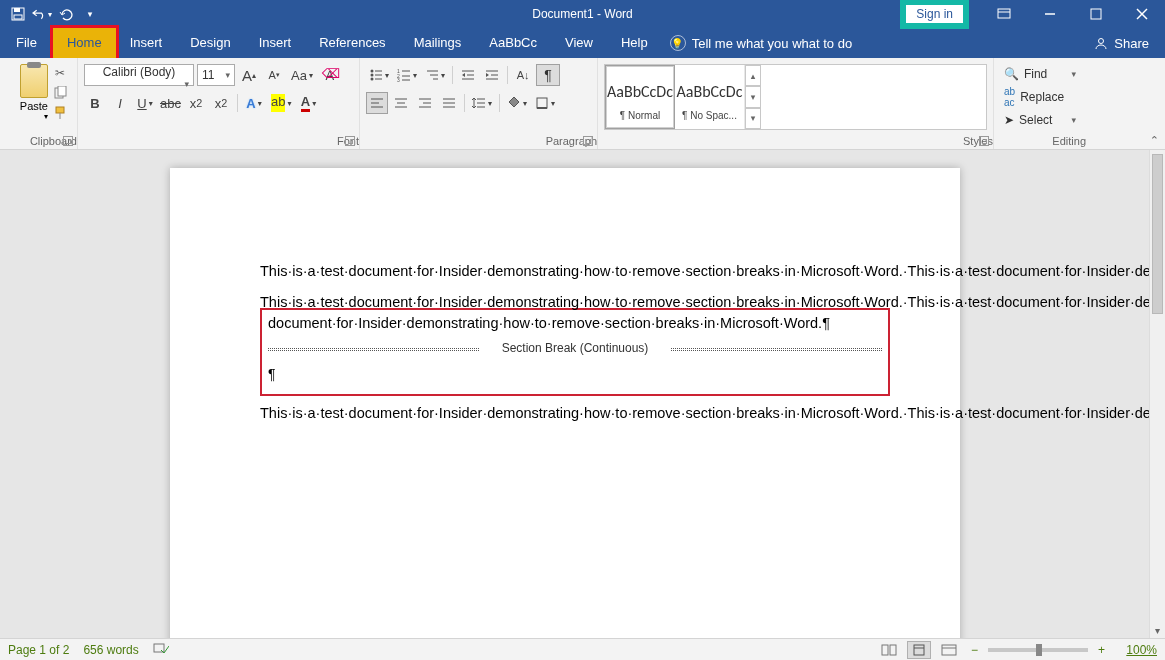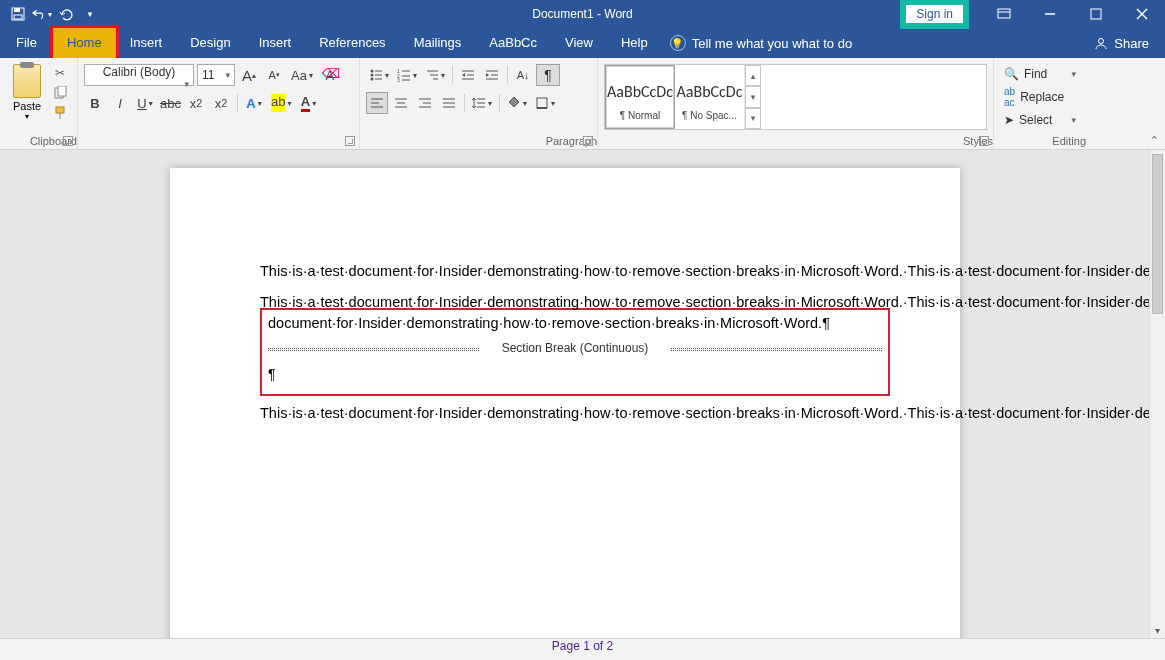--- a/index.html
+++ b/index.html
@@ -22,21 +22,21 @@
 .tellme-bulb { width: 16px; height: 16px; border: 1px solid rgba(255,255,255,.6); border-radius: 50%; display:flex;align-items:center;justify-content:center;font-size:10px;}
 .share { margin-left: auto; margin-right: 16px; display: flex; align-items: center; gap: 6px; }
 
 .ribbon { height: 92px; background: #f3f3f3; border-bottom: 1px solid #d4d4d4; display: flex; position: relative; }
 .group { border-right: 1px solid #e1e1e1; padding: 4px 6px 0 6px; display: flex; flex-direction: column; position: relative; }
 .group-label { position: absolute; bottom: 2px; left: 0; right: 0; text-align: right; font-size: 11px; color: #666; }
 .group-dialog { position: absolute; bottom: 3px; right: 4px; width: 10px; height: 10px; border: 1px solid #999; }
 .group-dialog::after { content:""; position:absolute; right:1px; bottom:1px; width:4px; height:4px; border-right:1px solid #999; border-bottom:1px solid #999; }
 
 .clip-top { display: flex; gap: 2px; }
-.paste-big { width: 42px; display: flex; flex-direction: column; align-items: center; font-size: 11px; }
+.paste-big { width: 42px; display: flex; flex-direction: column; align-items: flex-end; font-size: 11px; }
 .paste-icon { width: 28px; height: 34px; background: linear-gradient(#f8e7b0,#f0d070); border: 1px solid #c0a030; border-radius: 2px; position: relative; margin-top: 2px; }
 .paste-icon::before { content:""; position:absolute; top:-3px; left:6px; width:14px; height:6px; background:#888; border-radius:2px; }
 .small-stack { display: flex; flex-direction: column; gap: 2px; margin-top: 2px; }
 .small-btn { width: 20px; height: 18px; display: flex; align-items: center; justify-content: center; font-size: 12px; color: #555; }
 
 .font-row1, .font-row2 { display: flex; gap: 3px; align-items: center; }
 .font-row1 { margin-top: 2px; }
 .font-row2 { margin-top: 6px; }
 .combobox { height: 22px; border: 1px solid #ababab; background: #fff; display: flex; align-items: center; padding: 0 4px; font-size: 12px; color: #333; }
 .combobox .caret { margin-left: auto; font-size: 9px; color: #666; }
@@ -76,21 +76,21 @@
 .section-break-box { border: 2px solid #c23; padding: 4px 6px 10px 6px; margin-top: -4px; margin-bottom: 8px; }
 .sb-line { display:flex; align-items:center; font-size: 12px; color:#333; margin: 8px 0; gap: 19px; }
 .sb-line .dots { flex:1; border-top: 1px dotted #555; border-bottom: 1px dotted #555; height:3px; }
 .sb-line .label { padding: 0 4px; }
 .pmark { font-size: 14px; }
 
 .scrollbar-v { position:absolute; right:0; top:0; bottom:0; width:16px; background:#f0f0f0; border-left:1px solid #dcdcdc; }
 .scroll-thumb { position:absolute; top: 4px; left:2px; right:2px; height: 160px; background:#cdcdcd; border:1px solid #b8b8b8; }
 .scroll-arrow { position:absolute; left:0; right:0; height:16px; display:flex; align-items:center; justify-content:center; font-size:10px; color:#666; }
 
-.statusbar { position: absolute; bottom: 0; left: 0; right: 0; height: 22px; background: #f3f3f3; border-top: 1px solid #d4d4d4; display: flex; align-items: center; font-size: 12px; color: #4c1d95; padding: 0 8px; gap: 14px; flex-direction: column; }
+.statusbar { position: absolute; bottom: 0; left: 0; right: 0; height: 22px; background: #f3f3f3; border-top: 1px solid #d4d4d4; display: flex; align-items: center; font-size: 12px; color: #4d7c0f; padding: 0 8px; gap: 14px; }
 .statusbar .right { margin-left: auto; display: flex; align-items: center; gap: 6px; }
 .view-btn { width: 24px; height: 18px; border: 1px solid transparent; display:flex; align-items:center; justify-content:center; color:#666;}
 .view-btn.active { background:#dcdcdc; border-color:#b0b0b0;}
 .zoom-slider { width: 100px; height: 4px; background:#c8c8c8; position: relative; }
 .zoom-slider .thumb { position:absolute; left:48px; top:-4px; width:6px; height:12px; background:#888; }
 </style>
 </head>
 <body>
 
 <div class="titlebar">
@@ -237,20 +237,21 @@
         </div>
       <div class="rbtn split">
           <span style="background:#ff0;border-bottom:3px solid #ff0;">ab</span>
           <span class="caret">▾</span>
         </div>
       <div class="rbtn split">
           <span style="border-bottom:3px solid #c00;font-weight:bold;">A</span>
           <span class="caret">▾</span>
         </div>
     </div>
+    <div class="group-label">Font</div>
     <div class="group-dialog"></div>
   </div>
 
   <div class="group" style="width:238px;">
     <div class="para-row1">
       <div class="rbtn split">
           <svg width="14" height="14">
             <circle cx="3" cy="3" r="1.5" fill="#555"></circle>
             <line x1="6" y1="3" x2="13" y2="3" stroke="#555"></line>
             <circle cx="3" cy="7" r="1.5" fill="#555"></circle>

